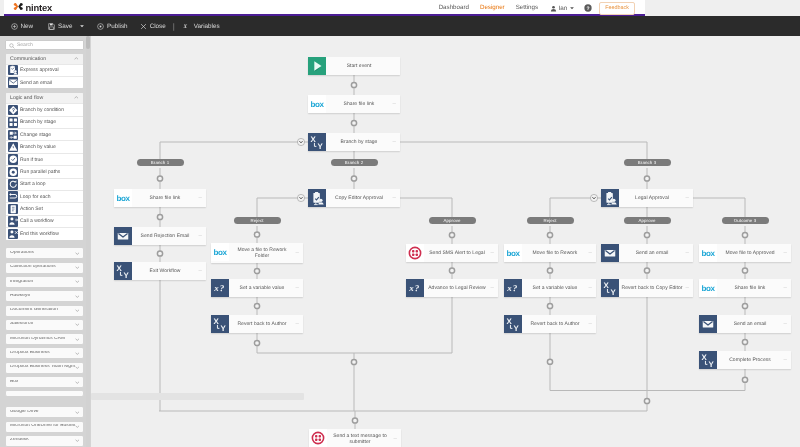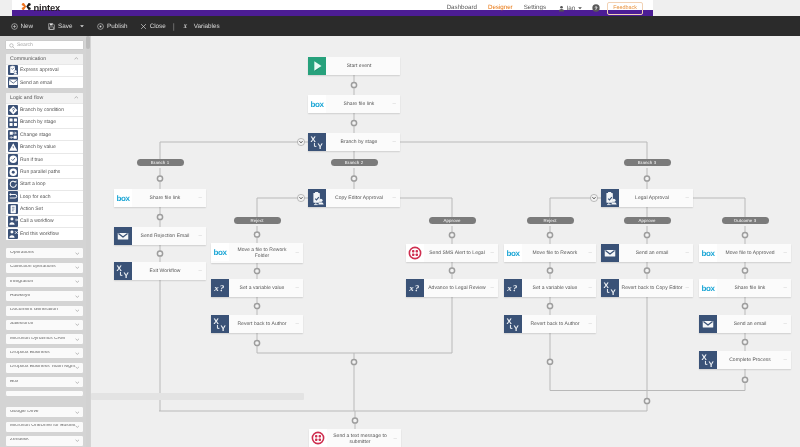--- a/index.html
+++ b/index.html
@@ -1,19 +1,19 @@
 <!DOCTYPE html>
 <html><head>
 <meta charset="utf-8">
 <style>
   *{box-sizing:border-box;}
   html,body{margin:0;padding:0;}
   body{width:800px;height:447px;overflow:hidden;font-family:"Liberation Sans",sans-serif;background:#efefef;-webkit-font-smoothing:antialiased;text-rendering:geometricPrecision;}
   
-  #topbar{position:absolute;left:12px;top:0;width:641px;height:16px;background:#fff;border-bottom:6px solid #4c1d95;}
+  #topbar{position:absolute;left:4px;top:0;width:641px;height:16px;background:#fff;border-bottom:2px solid #4c1d95;}
   #brand{position:absolute;left:21.5px;top:2.1px;font-size:9.4px;font-weight:700;color:#231f20;letter-spacing:-0.2px;}
   #brandmark{position:absolute;left:9px;top:2px;width:10.5px;height:8.9px;}
   #topnav{position:absolute;right:10px;top:0;height:16px;display:flex;align-items:center;gap:0;}
   .tnav{font-size:6.2px;color:#5a5a5a;padding:0 5.5px;line-height:16px;white-space:nowrap;}
   .tnav.active{color:#e8740c;}
   #userbox{display:flex;align-items:center;gap:2px;padding:0 4px 0 6px;}
   #username{font-size:6.3px;color:#555;}
   #feedback{font-size:5.4px;color:#e8923d;border:1px solid #f2d2b4;border-radius:2px;padding:2px 5px;margin-left:2px;margin-right:0;line-height:7px;}
   
   #toolbar{position:absolute;left:0;top:16px;width:800px;height:20px;background:#2b2b2b;display:flex;align-items:center;padding-left:10.5px;}

